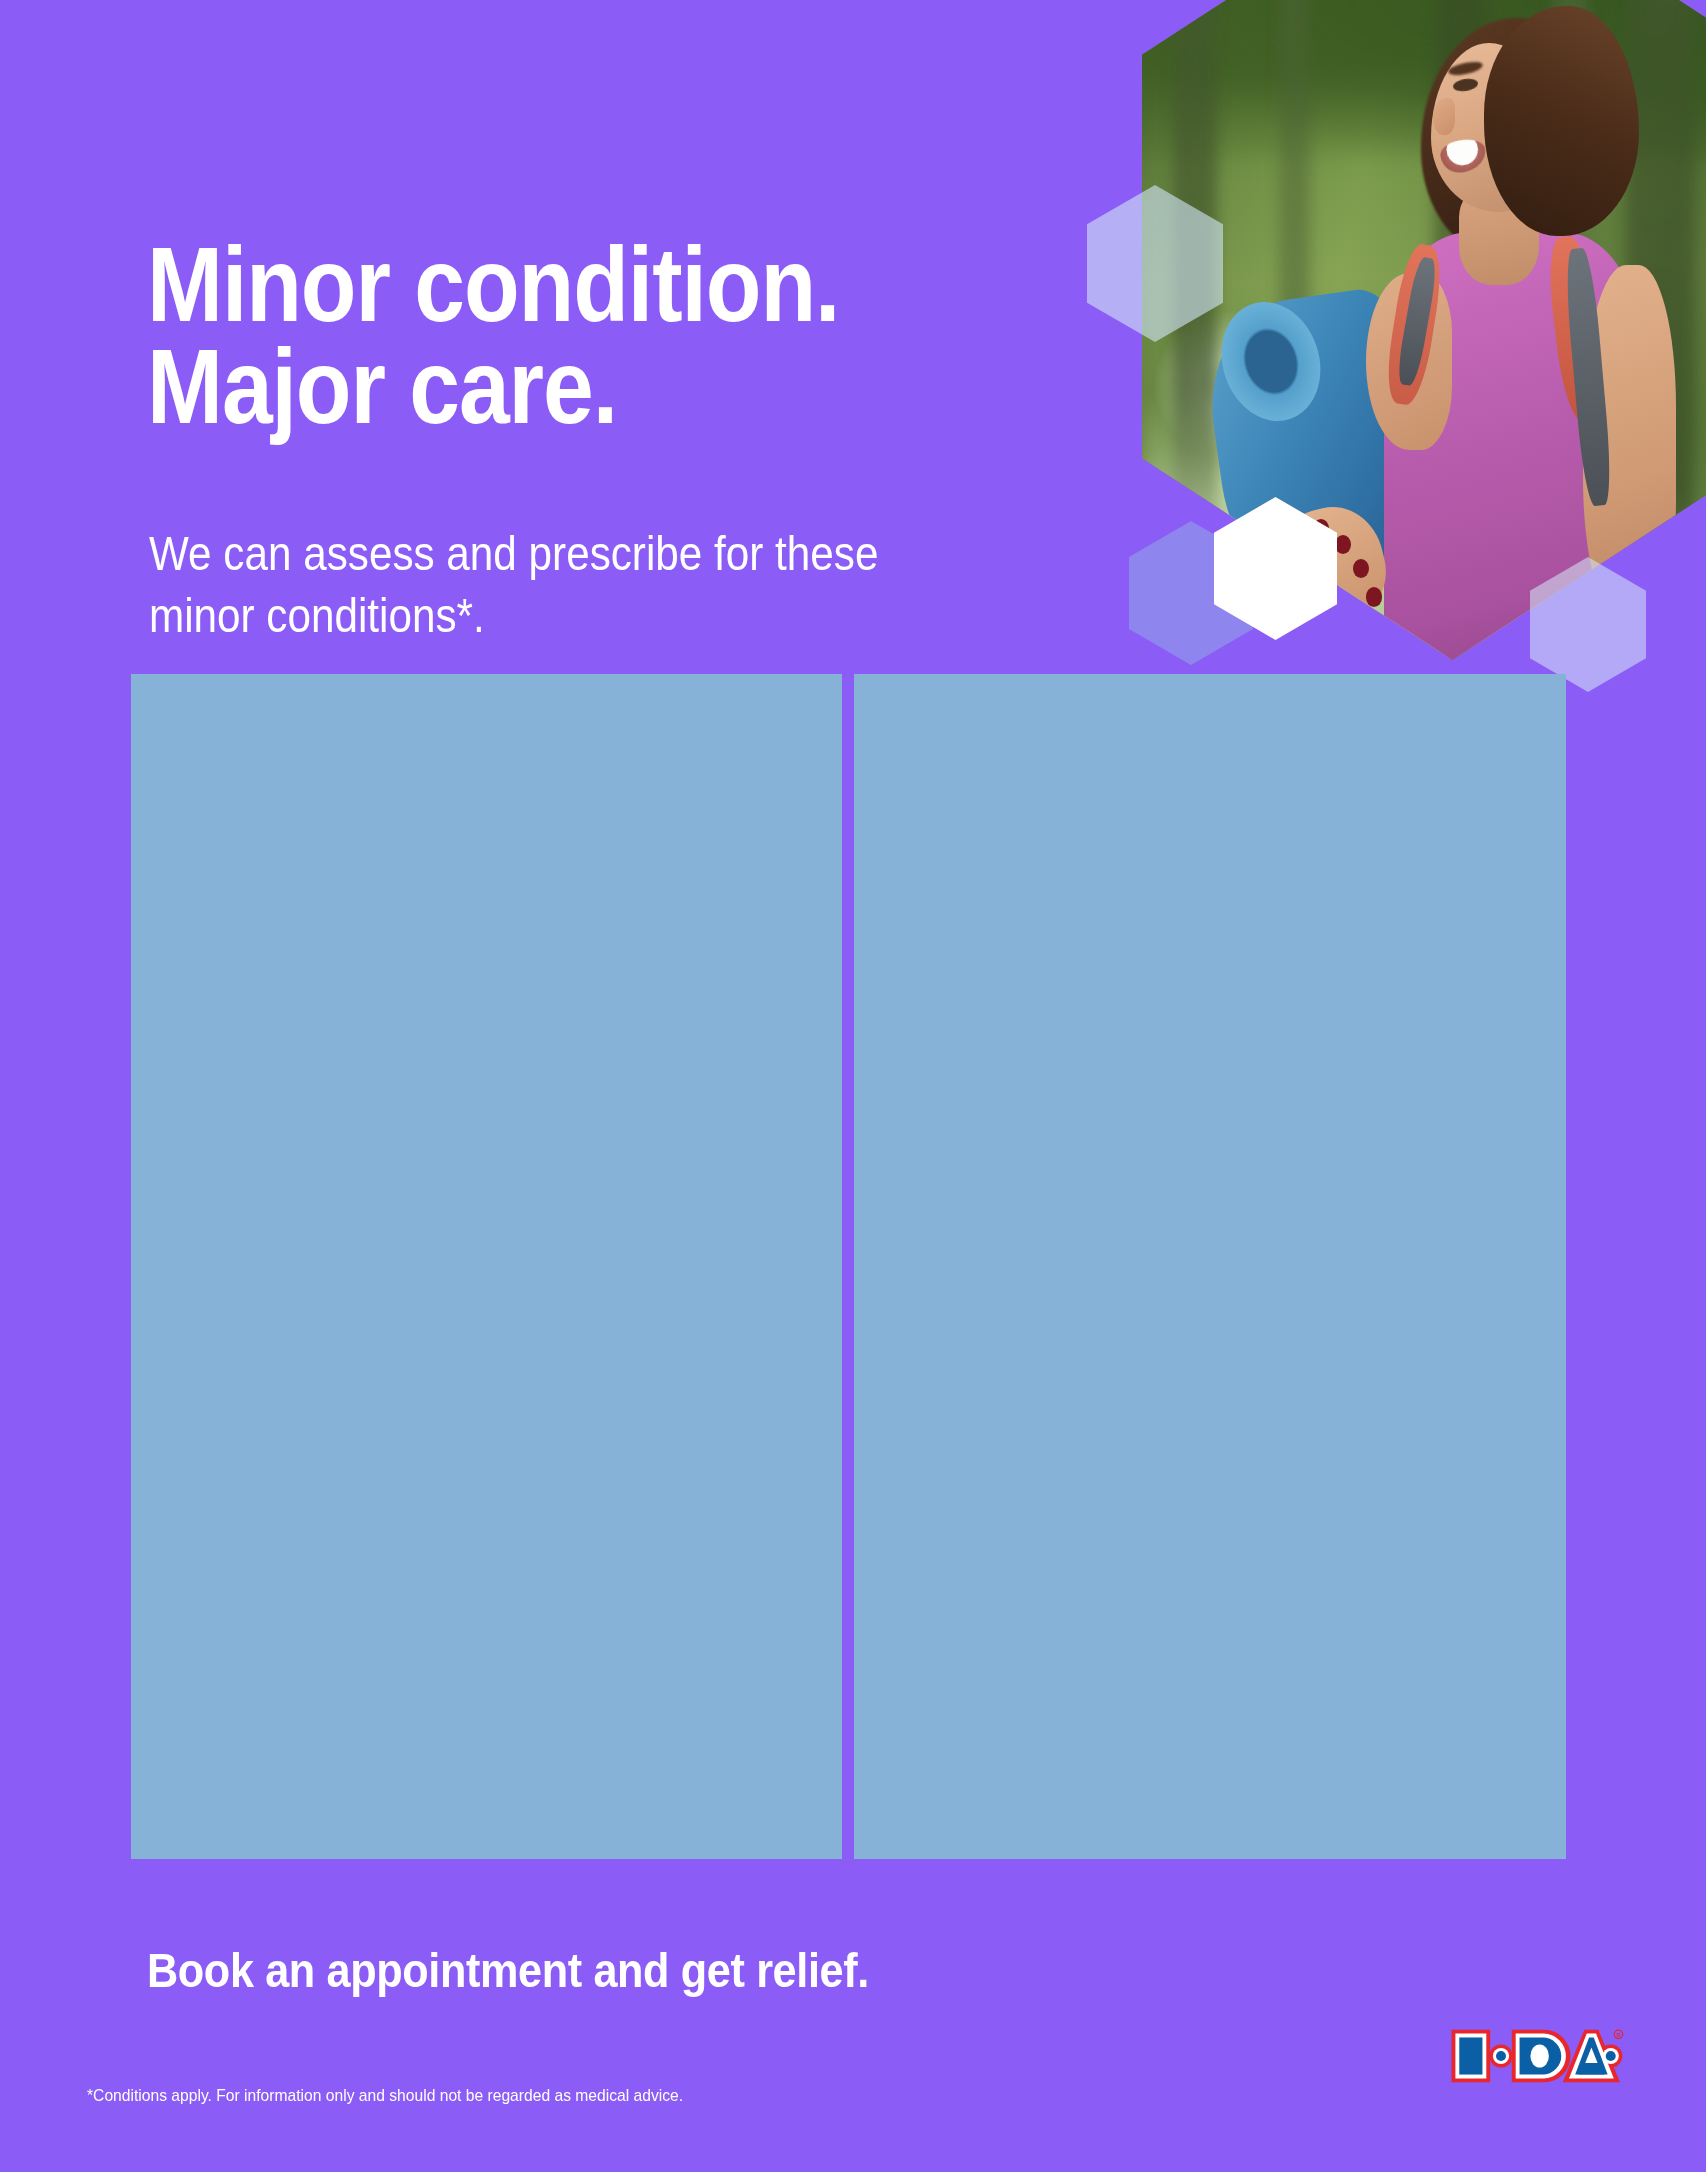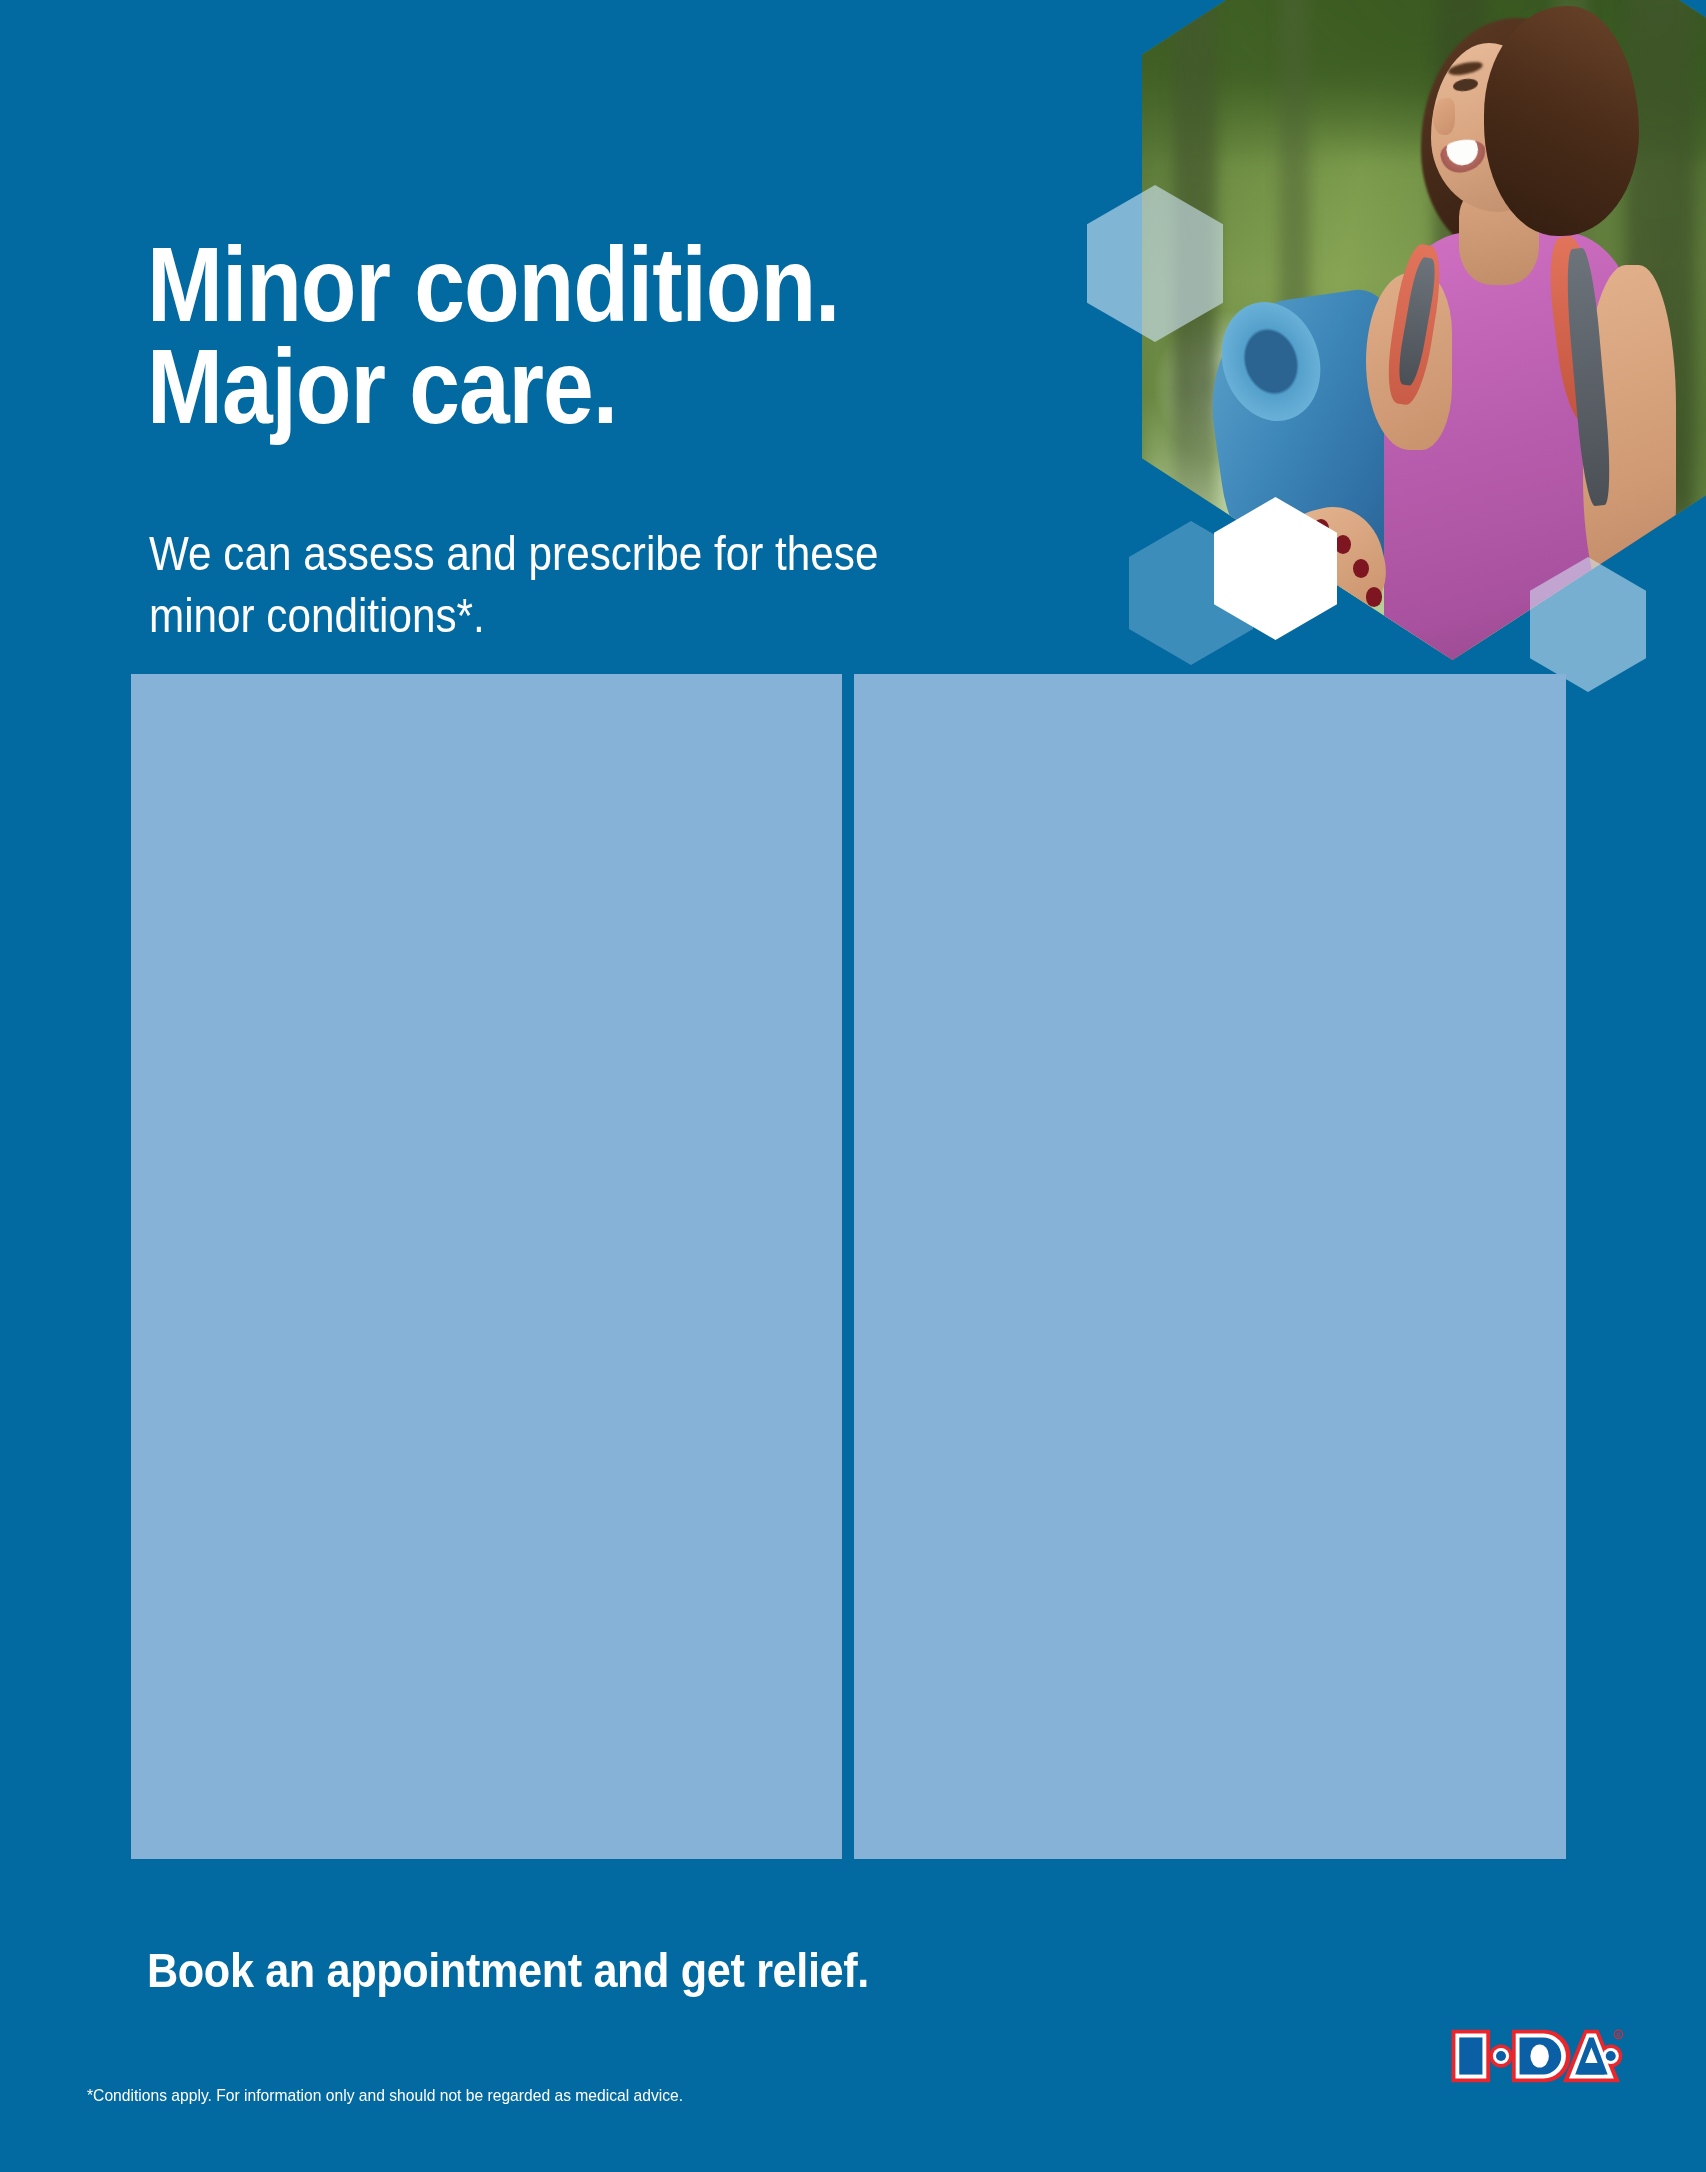--- a/index.html
+++ b/index.html
@@ -5,21 +5,21 @@
 <style>
   html, body {
     margin: 0;
     padding: 0;
     background: #ffffff;
   }
   .poster {
     position: relative;
     width: 1707px;
     height: 2172px;
-    background: #0369a1;
+    background: #8b5cf6;
     overflow: hidden;
     font-family: "Liberation Sans", "DejaVu Sans", sans-serif;
   }
 
   
   .hero-hex-wrap {
     position: absolute;
     left: 1142px;
     top: -147px;
     width: 621px;

